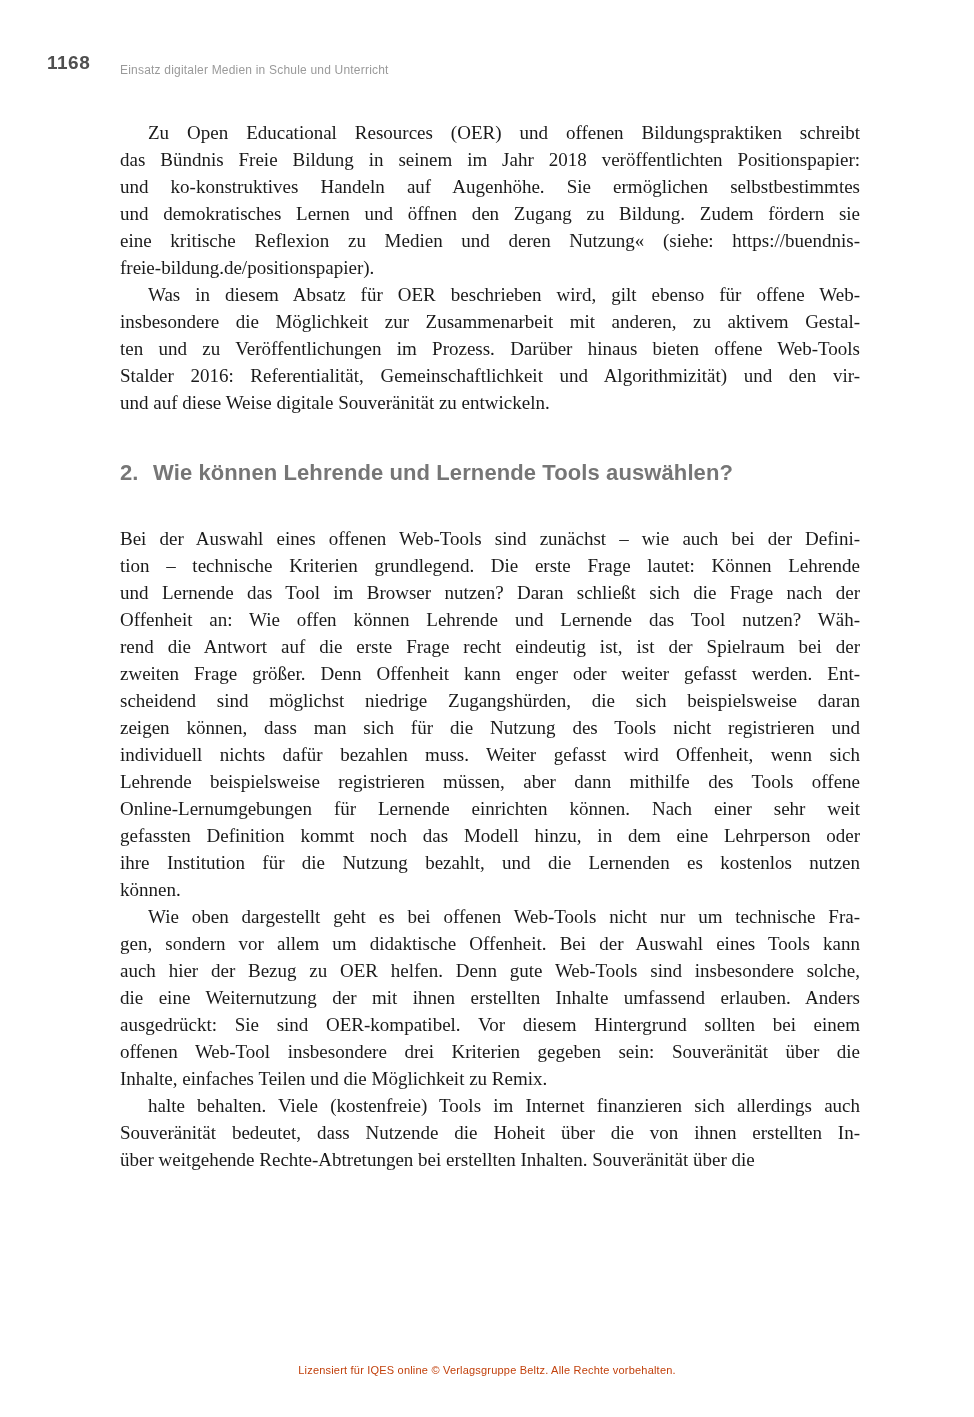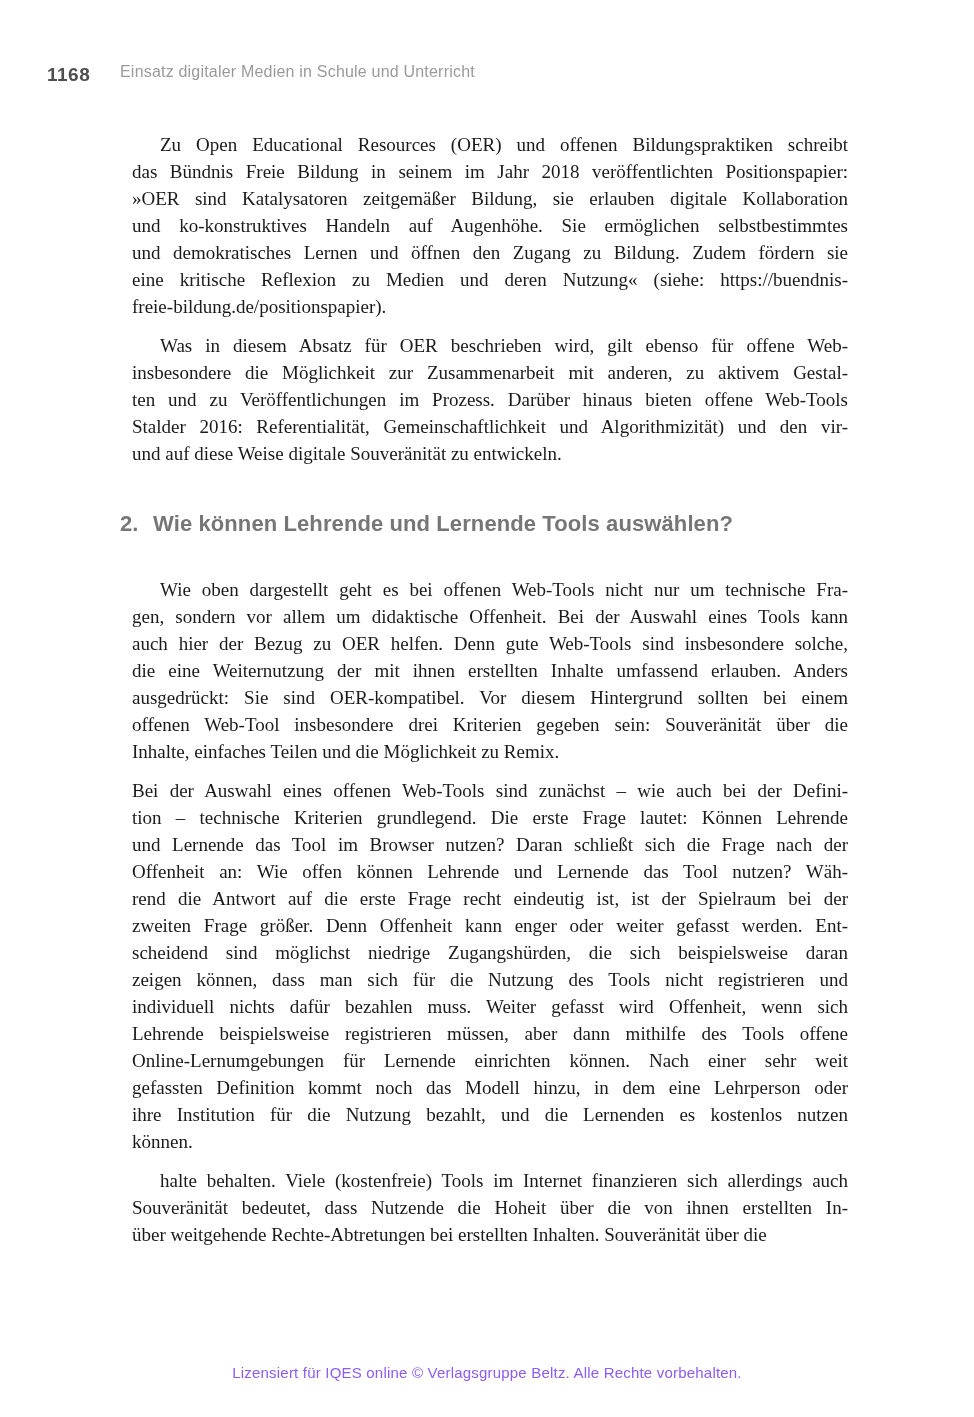--- a/index.html
+++ b/index.html
@@ -12,48 +12,48 @@
     width: 974px;
     height: 1417px;
     background: #ffffff;
     overflow: hidden;
     font-family: "Liberation Serif", serif;
   }
   
   .page-number {
     position: absolute;
     left: 47px;
-    top: 64px;
+    top: 52px;
     font-family: "Liberation Sans", sans-serif;
     font-weight: 700;
     font-size: 19px;
     color: #4f4f4f;
     letter-spacing: 0.5px;
   }
   .running-title {
     position: absolute;
     left: 120px;
     top: 63px;
     font-family: "Liberation Sans", sans-serif;
     font-weight: 400;
-    font-size: 16px;
+    font-size: 12px;
     color: #9a9a9a;
     letter-spacing: 0.2px;
   }
   
   .text-column {
     position: absolute;
     left: 120px;
     top: 119px;
     width: 740px;
     font-size: 19px;
     line-height: 27px;
     color: #1a1a1a;
   }
-  .para { margin: 12px; }
+  .para { margin: 0; }
   .para .line {
     height: 27px;
     overflow: hidden;
     text-align: justify;
     text-align-last: justify;
   }
   .para .line.last {
     text-align: right;
     text-align-last: left;
   }
@@ -76,87 +76,86 @@
     width: 33px;
   }
   
   .page-footer {
     position: absolute;
     left: 0;
     top: 1364px;
     width: 100%;
     text-align: center;
     font-family: "Liberation Sans", sans-serif;
-    font-size: 15px;
-    color: #8b5cf6;
+    font-size: 11px;
+    color: #c2410c;
     letter-spacing: 0.2px;
   }
 </style>
 </head>
 <body>
 
 <div class="page">
 
   <span class="page-number">1168</span>
 
   <span class="running-title">Einsatz digitaler Medien in Schule und Unterricht</span>
 
   <main class="text-column">
 
     <div class="para indent">
         <div class="line">Zu Open Educational Resources (OER) und offenen Bildungspraktiken schreibt</div>
         <div class="line">das Bündnis Freie Bildung in seinem im Jahr 2018 veröffentlichten Positionspapier:</div>
-        <div class="line">»OER sind Katalysatoren zeitgemäßer Bildung, sie erlauben digitale Kollaboration</div>
         <div class="line">und ko-konstruktives Handeln auf Augenhöhe. Sie ermöglichen selbstbestimmtes</div>
         <div class="line">und demokratisches Lernen und öffnen den Zugang zu Bildung. Zudem fördern sie</div>
         <div class="line">eine kritische Reflexion zu Medien und deren Nutzung« (siehe: https://buendnis-</div>
         <div class="line last">freie-bildung.de/positionspapier).</div>
       </div>
 
     <div class="para indent">
         <div class="line">Was in diesem Absatz für OER beschrieben wird, gilt ebenso für offene Web-</div>
         <div class="line">insbesondere die Möglichkeit zur Zusammenarbeit mit anderen, zu aktivem Gestal-</div>
         <div class="line">ten und zu Veröffentlichungen im Prozess. Darüber hinaus bieten offene Web-Tools</div>
         <div class="line">Stalder 2016: Referentialität, Gemeinschaftlichkeit und Algorithmizität) und den vir-</div>
         <div class="line last">und auf diese Weise digitale Souveränität zu entwickeln.</div>
       </div>
 
     <h2 class="section-heading">
       <span class="hnum">2.</span>
       <span class="htitle">Wie können Lehrende und Lernende Tools auswählen?</span>
     </h2>
 
-    <div class="para indent">
-        <div class="line">Wie oben dargestellt geht es bei offenen Web-Tools nicht nur um technische Fra-</div>
-        <div class="line">gen, sondern vor allem um didaktische Offenheit. Bei der Auswahl eines Tools kann</div>
-        <div class="line">auch hier der Bezug zu OER helfen. Denn gute Web-Tools sind insbesondere solche,</div>
-        <div class="line">die eine Weiternutzung der mit ihnen erstellten Inhalte umfassend erlauben. Anders</div>
-        <div class="line">ausgedrückt: Sie sind OER-kompatibel. Vor diesem Hintergrund sollten bei einem</div>
-        <div class="line">offenen Web-Tool insbesondere drei Kriterien gegeben sein: Souveränität über die</div>
-        <div class="line last">Inhalte, einfaches Teilen und die Möglichkeit zu Remix.</div>
-      </div>
-
     <div class="para">
         <div class="line">Bei der Auswahl eines offenen Web-Tools sind zunächst – wie auch bei der Defini-</div>
         <div class="line">tion – technische Kriterien grundlegend. Die erste Frage lautet: Können Lehrende</div>
         <div class="line">und Lernende das Tool im Browser nutzen? Daran schließt sich die Frage nach der</div>
         <div class="line">Offenheit an: Wie offen können Lehrende und Lernende das Tool nutzen? Wäh-</div>
         <div class="line">rend die Antwort auf die erste Frage recht eindeutig ist, ist der Spielraum bei der</div>
         <div class="line">zweiten Frage größer. Denn Offenheit kann enger oder weiter gefasst werden. Ent-</div>
         <div class="line">scheidend sind möglichst niedrige Zugangshürden, die sich beispielsweise daran</div>
         <div class="line">zeigen können, dass man sich für die Nutzung des Tools nicht registrieren und</div>
         <div class="line">individuell nichts dafür bezahlen muss. Weiter gefasst wird Offenheit, wenn sich</div>
         <div class="line">Lehrende beispielsweise registrieren müssen, aber dann mithilfe des Tools offene</div>
         <div class="line">Online-Lernumgebungen für Lernende einrichten können. Nach einer sehr weit</div>
         <div class="line">gefassten Definition kommt noch das Modell hinzu, in dem eine Lehrperson oder</div>
         <div class="line">ihre Institution für die Nutzung bezahlt, und die Lernenden es kostenlos nutzen</div>
         <div class="line last">können.</div>
       </div>
 
     <div class="para indent">
+        <div class="line">Wie oben dargestellt geht es bei offenen Web-Tools nicht nur um technische Fra-</div>
+        <div class="line">gen, sondern vor allem um didaktische Offenheit. Bei der Auswahl eines Tools kann</div>
+        <div class="line">auch hier der Bezug zu OER helfen. Denn gute Web-Tools sind insbesondere solche,</div>
+        <div class="line">die eine Weiternutzung der mit ihnen erstellten Inhalte umfassend erlauben. Anders</div>
+        <div class="line">ausgedrückt: Sie sind OER-kompatibel. Vor diesem Hintergrund sollten bei einem</div>
+        <div class="line">offenen Web-Tool insbesondere drei Kriterien gegeben sein: Souveränität über die</div>
+        <div class="line last">Inhalte, einfaches Teilen und die Möglichkeit zu Remix.</div>
+      </div>
+
+    <div class="para indent">
         <div class="line">halte behalten. Viele (kostenfreie) Tools im Internet finanzieren sich allerdings auch</div>
         <div class="line">Souveränität bedeutet, dass Nutzende die Hoheit über die von ihnen erstellten In-</div>
         <div class="line last">über weitgehende Rechte-Abtretungen bei erstellten Inhalten. Souveränität über die</div>
       </div>
 
   </main>
 
   <footer class="page-footer">
     <span>Lizensiert für IQES online © Verlagsgruppe Beltz. Alle Rechte vorbehalten.</span>
   </footer>

